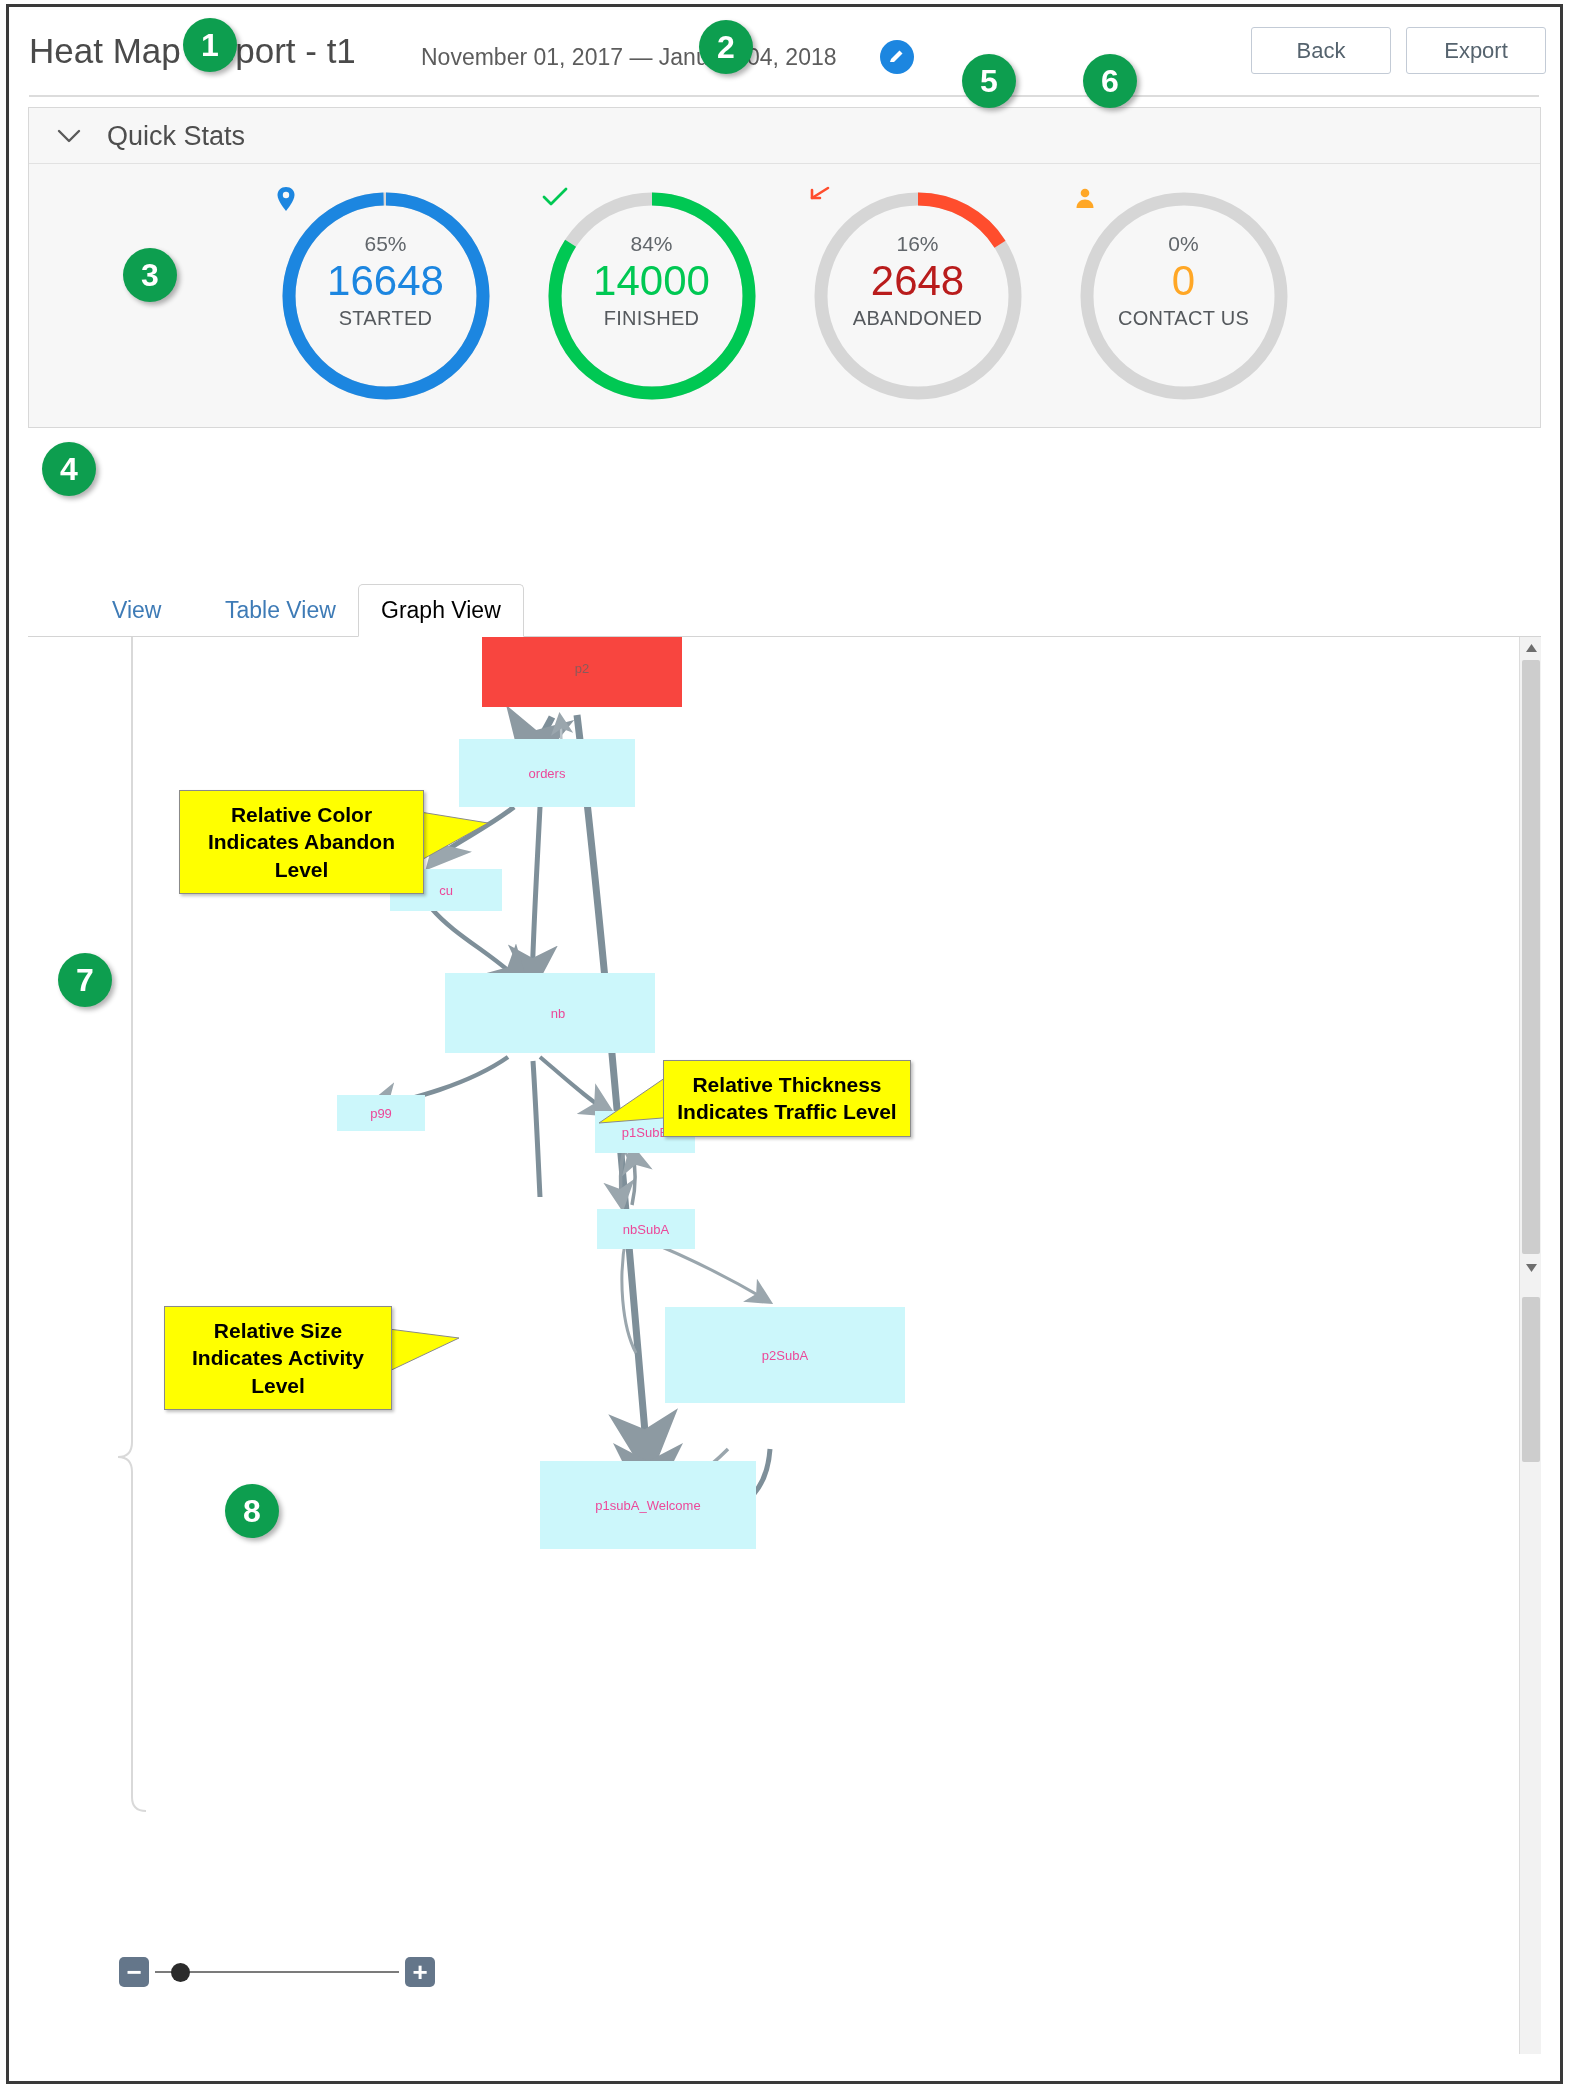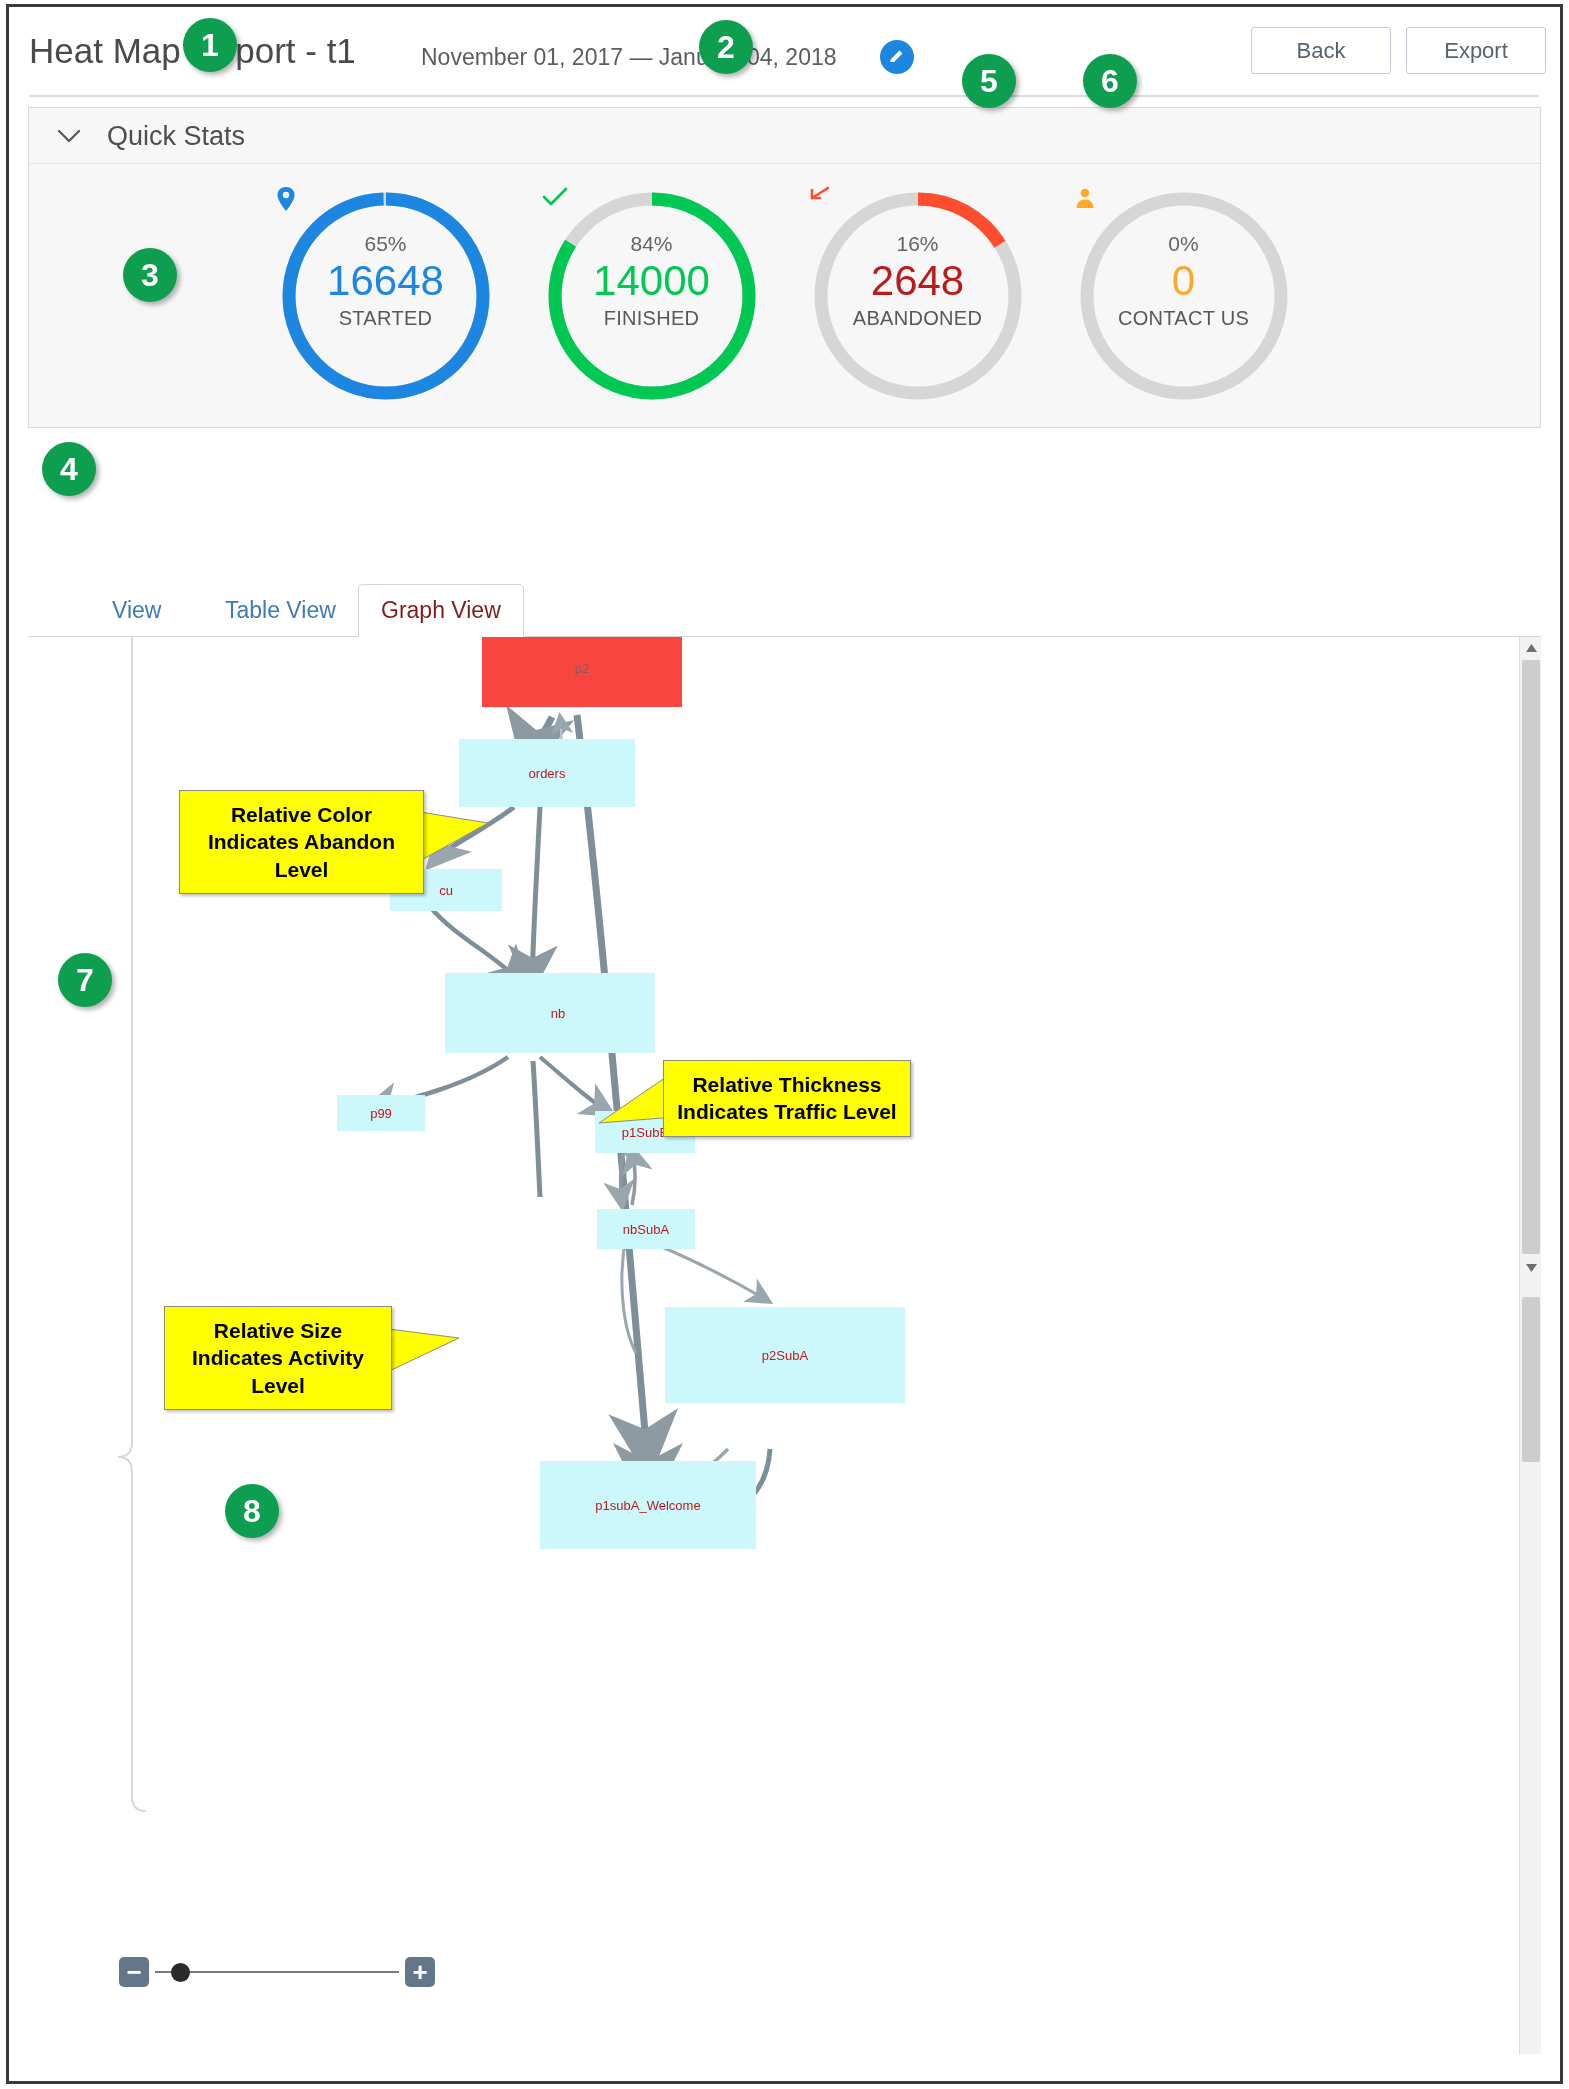--- a/index.html
+++ b/index.html
@@ -148,21 +148,21 @@
     align-items: center;
     font-size: 23px;
     color: #3e7bb6;
     cursor: pointer;
     background: transparent;
     border: none;
     font-family: "Liberation Sans", sans-serif;
     white-space: nowrap;
   }
   .tab.active {
-    color: #7f1d1d;
+    color: #000000;
     background: #ffffff;
     border: 1px solid #d4d4d4;
     border-bottom: 1px solid #ffffff;
     border-radius: 5px 5px 0 0;
     z-index: 3;
   }
   #tab-form { left: 62px; }
   #tab-table { left: 175px; }
   #tab-graph { left: 330px; }
   #tabs-underline {
@@ -178,21 +178,21 @@
     left: 19px; top: 630px;
     width: 1513px; height: 1417px;
     background: #ffffff;
     overflow: hidden;
   }
   #graph-svg { position: absolute; left: 0; top: 0; }
 
   .node-label {
     position: absolute;
     font-size: 13px;
-    color: #b91c1c;
+    color: #ec4899;
     white-space: nowrap;
     transform: translate(-50%, -50%);
     pointer-events: none;
   }
   .node-label.dark { color: #8a5a5a; }
 
   
   .callout {
     position: absolute;
     background: #ffff00;

